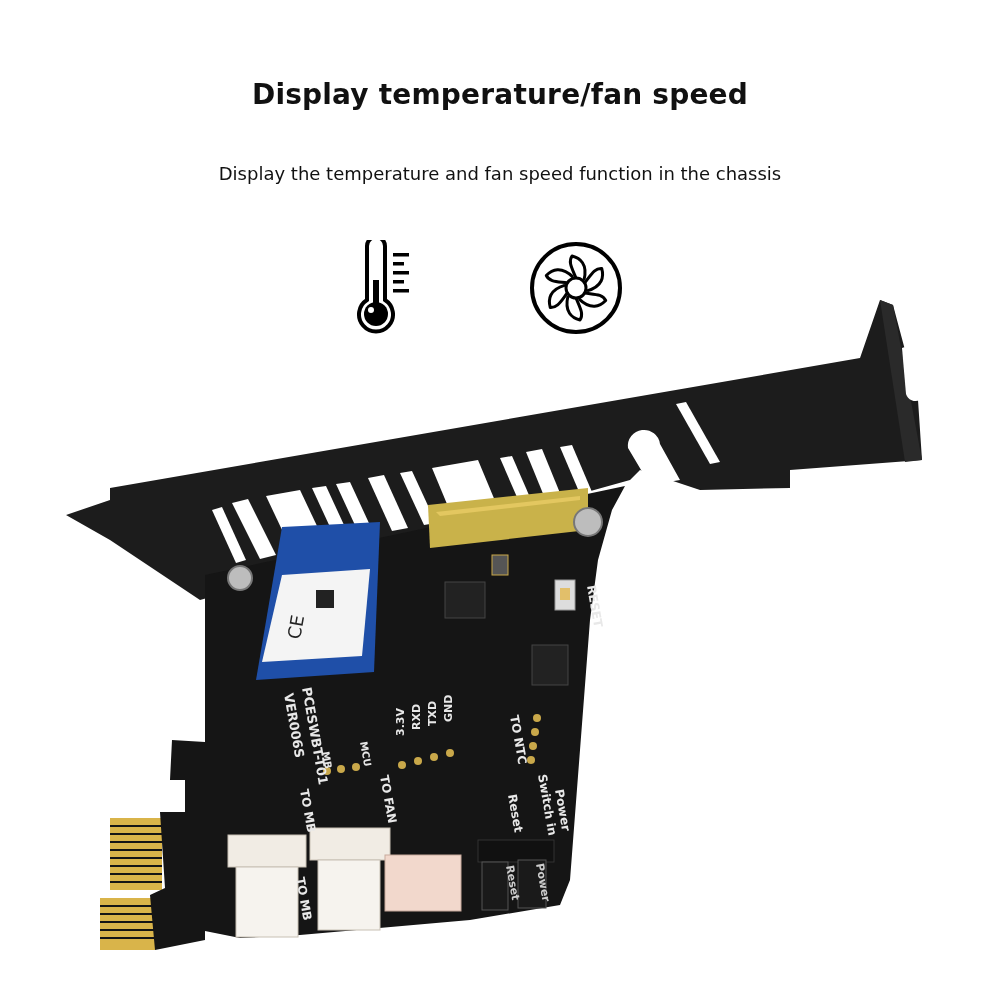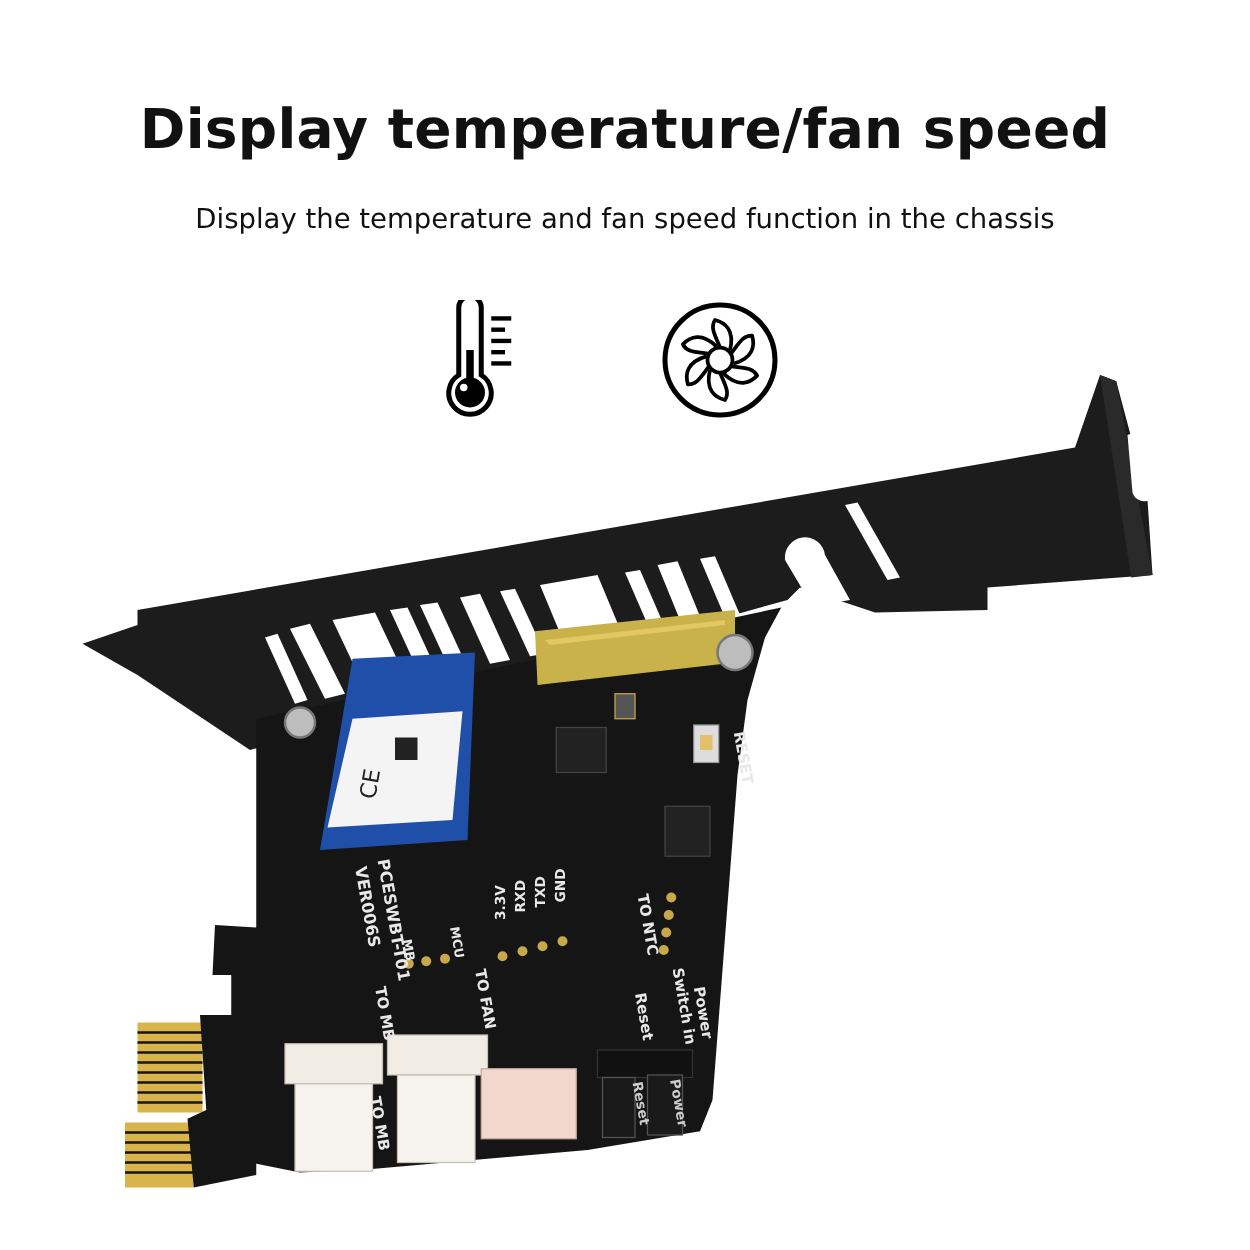--- a/index.html
+++ b/index.html
@@ -1,18 +1,18 @@
 <!DOCTYPE html>
 <html><head>
 <meta charset="utf-8">
 <style>
   html, body { margin:0; padding:0; background:#ffffff; }
   body { width:1000px; height:1000px; position:relative; overflow:hidden; font-family:"DejaVu Sans", sans-serif; }
-  .headline { position:absolute; top:78px; left:0; width:1000px; text-align:center; font-size:44px; font-weight:bold; color:#111; letter-spacing:0.2px; }
-  .subtitle { position:absolute; top:163px; left:0; width:1000px; text-align:center; font-size:22px; color:#111; }
+  .headline { position:absolute; top:78px; left:0; width:1000px; text-align:center; font-size:28px; font-weight:bold; color:#111; letter-spacing:0.2px; }
+  .subtitle { position:absolute; top:163px; left:0; width:1000px; text-align:center; font-size:18px; color:#111; }
   .icon { position:absolute; }
   .scene { position:absolute; left:0; top:0; width:1000px; height:1000px; }
   .silk { font-family:"DejaVu Sans", sans-serif; fill:#e8e8e8; font-weight:bold; }
 </style>
 </head>
 <body>
 
 <div class="headline">Display temperature/fan speed</div>
 <div class="subtitle">Display the temperature and fan speed function in the chassis</div>
 

